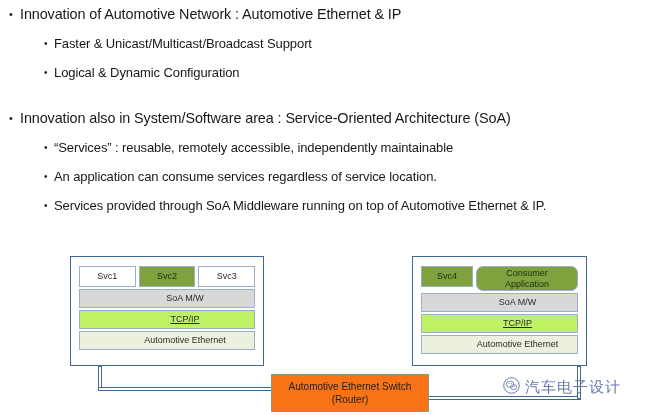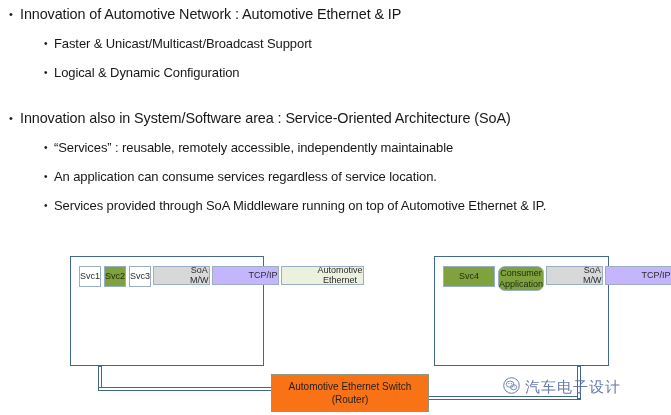--- a/index.html
+++ b/index.html
@@ -65,26 +65,27 @@
     height: 167px;
   }
 
   .node-container {
     position: absolute;
     border: 1.3px solid #41688f;
     background: #ffffff;
     box-sizing: border-box;
   }
   #ecu-left  { left: 70px;  top: 8px; width: 194px; height: 110px; }
-  #ecu-right { left: 434px; top: 8px; width: 175px; height: 110px; }
+  #ecu-right { left: 412px; top: 8px; width: 175px; height: 110px; }
 
   .stack {
     position: absolute;
     left: 8px; right: 8px; top: 9px;
     display: flex;
+    flex-direction: column;
     gap: 2px;
   }
   .svc-row {
     display: flex;
     gap: 3px;
   }
   .layer, .svc {
     box-sizing: border-box;
     border: 1px solid #9aafc4;
     font-size: 9px;
@@ -97,21 +98,21 @@
     height: 20px;
   }
   .svc { flex: 1 1 0; height: 21px; }
   .svc.white { background: #ffffff; }
   .svc.green { background: #80a23e; color: #1d2b10; }
   .svc.green.two-line { line-height: 1.15; height: 25px; }
   .svc.narrow { flex: 0 0 auto; width: 52px; }
   .svc.wide   { flex: 1 1 auto; border-radius: 7px; }
 
   .layer.mw   { background: #d8d8d8; }
-  .layer.tcp  { background: #c4b5fd; }
+  .layer.tcp  { background: #bef264; text-decoration: underline; }
   .layer.aeth { background: #ebf1de; }
   .layer.mw, .layer.tcp, .layer.aeth { height: 19px; padding-left: 36px; }
 
   
   #switch-box {
     position: absolute;
     left: 271px; top: 126px;
     width: 158px; height: 38px;
     box-sizing: border-box;
     border: 1.3px solid #8d9a7a;

